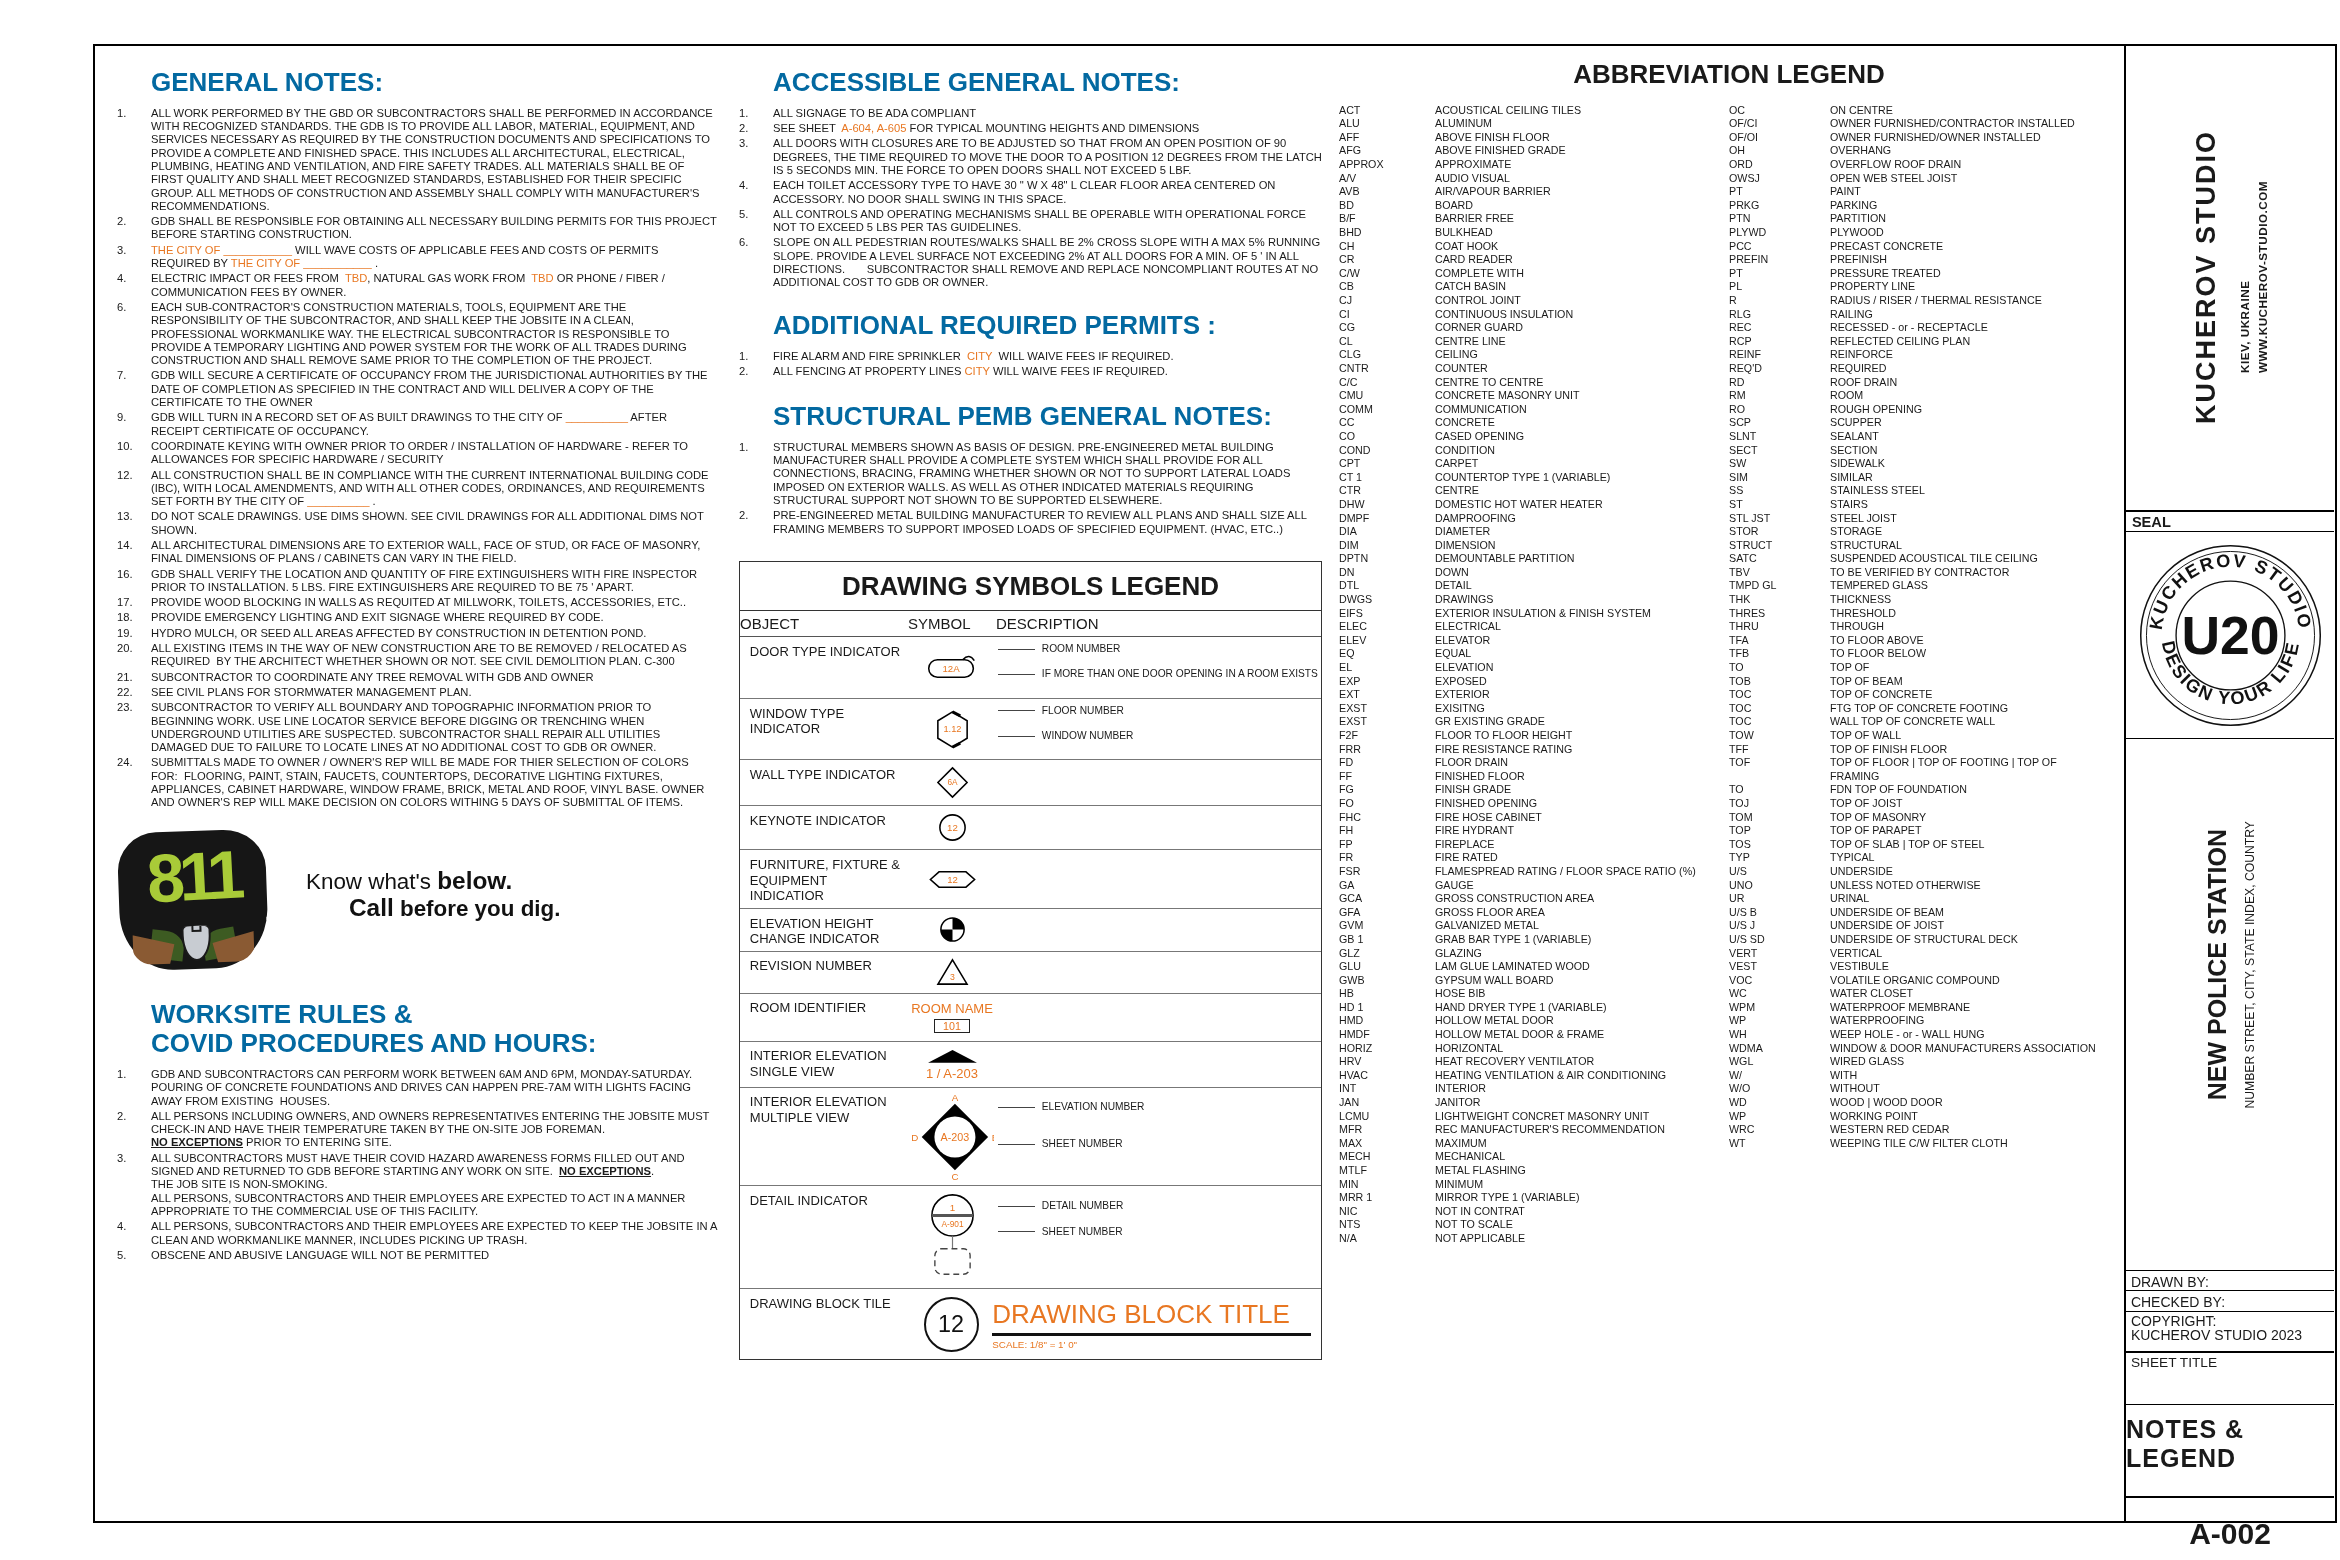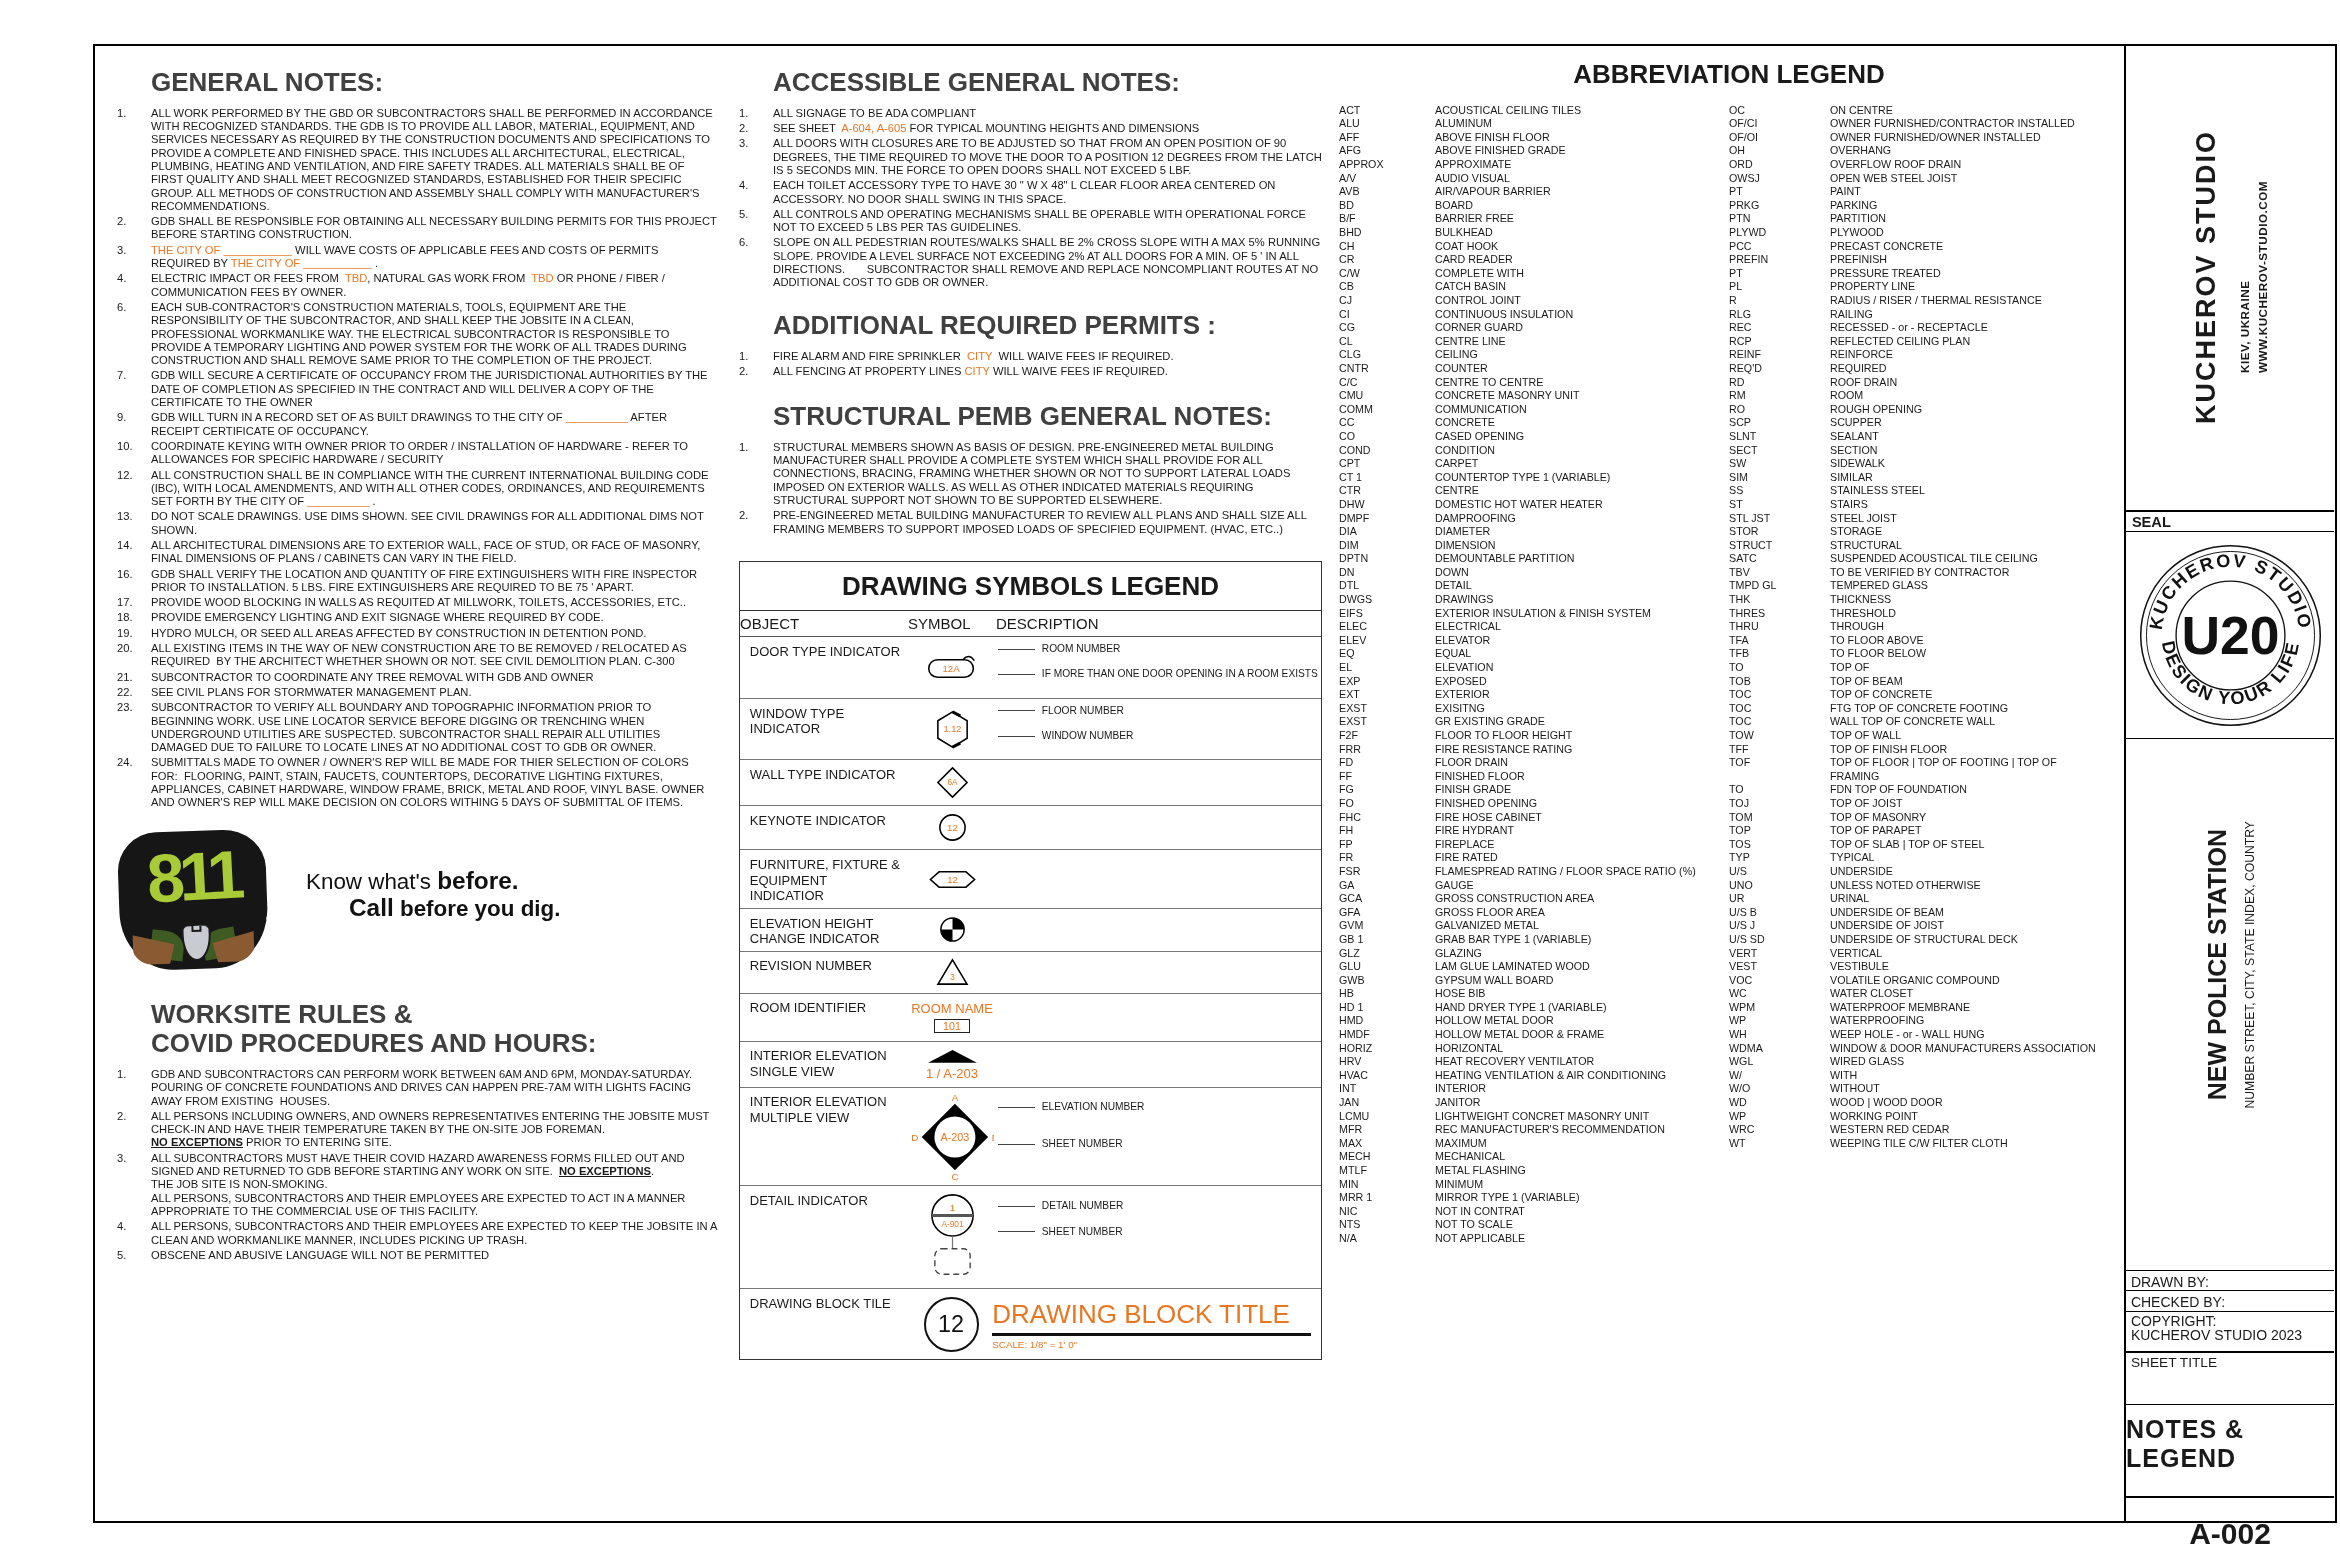--- a/index.html
+++ b/index.html
@@ -2,21 +2,21 @@
 <html style="--accent: #E87722; --logo-green: #A9CB38; --logo-soil: #8A5A33; --logo-leaf: #3D5B22; --logo-black: #161616; --shovel: #C8CCD2;"><head>
 <meta charset="utf-8">
 <style>
   html,body{margin:0;padding:0;background:#fff;font-family:"Liberation Sans",sans-serif;}
   .page{position:relative;width:2341px;height:1560px;background:#fff;overflow:hidden;color:#1a1a1a;}
   .frame{position:absolute;left:93px;top:44px;width:2244px;height:1479px;border:2.9px solid #000;box-sizing:border-box;}
   .o{color:var(--accent);}
   .b{font-weight:bold;}
   .u{text-decoration:underline;}
   
-  .hdr{font-size:26px;font-weight:bold;letter-spacing:0;color:#404040;margin:0 0 9.8px 34px;line-height:29px;}
+  .hdr{font-size:26px;font-weight:bold;letter-spacing:0;color:#0369a1;margin:0 0 9.8px 34px;line-height:29px;}
   
   .col{position:absolute;}
   #col-left{left:117px;top:68px;width:600px;}
   #col-mid{left:739px;top:68px;width:585px;}
   .note{display:flex;margin-bottom:2px;}
   .nn{width:34px;flex:0 0 34px;font-size:11.2px;line-height:13.3px;padding-top:0;}
   .nt{flex:1;font-size:11.2px;line-height:13.3px;white-space:pre-wrap;}
   
   .logo-row{display:flex;align-items:flex-start;margin:19.5px 0 7.8px 0;}
   .logo811{position:relative;width:164px;height:146px;flex:0 0 164px;}
@@ -209,21 +209,21 @@
         <div class="reg811">®</div>
         <div class="soil">
           <div class="l1"></div>
             <div class="l2"></div>
           <div class="s1"></div>
             <div class="s2"></div>
           <div class="shovel"></div>
         </div>
       </div>
       <div class="tagline">
-        <div><span>Know what's </span><span class="big">before.</span></div>
+        <div><span>Know what's </span><span class="big">below.</span></div>
         <div class="tag2"><span class="big">Call</span><span class="b"> before you dig.</span></div>
       </div>
     </div>
 
     <h1 class="hdr" style="margin-bottom:0;margin-top:25px;">WORKSITE RULES &amp;</h1>
     <h1 class="hdr">COVID PROCEDURES AND HOURS:</h1>
     <div>
 
         <div class="note">
           <span class="nn">1.</span>

